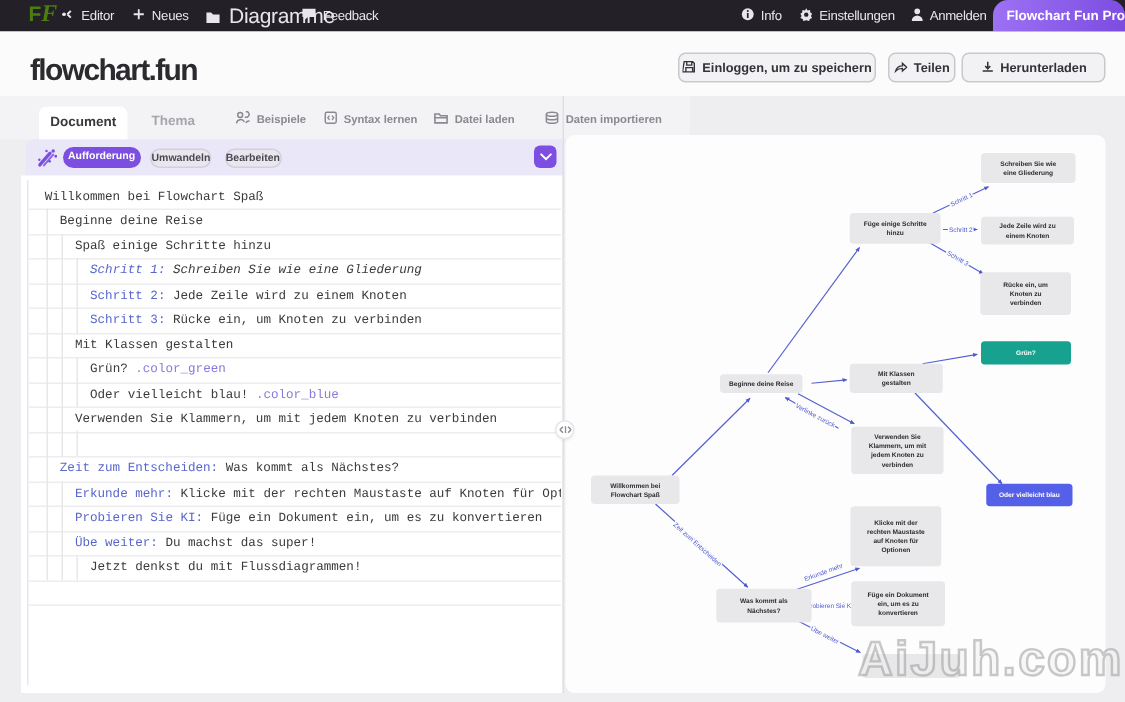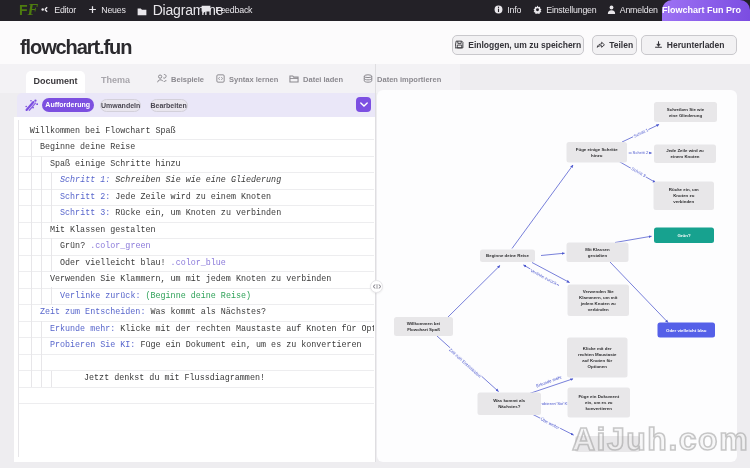--- a/index.html
+++ b/index.html
@@ -2,21 +2,21 @@
 <html><head>
 <meta charset="utf-8">
 <style>
   * { margin:0; padding:0; box-sizing:border-box; }
   html,body { width:750px; height:468px; overflow:hidden; }
   body { font-family:"Liberation Sans", sans-serif; background:#eeedf0; position:relative; }
   
   .nav { position:absolute; left:0; top:0; width:750px; height:21px; background:#232127; color:#eceaee; }
   .logo { position:absolute; left:19px; top:1px; font-size:14px; font-weight:bold; color:#4d7c0f; }
   .logo .f2 { font-family:"Liberation Serif", serif; font-style:italic; font-weight:600; font-size:16px; letter-spacing:0; }
-  .pro { position:absolute; right:0; top:0; width:88px; height:37px; background:linear-gradient(100deg,#9d72f4,#7a4be0); color:#fff; font-size:9px; font-weight:bold; text-align:left; line-height:21px;border-radius:10px; }
+  .pro { position:absolute; right:0; top:0; width:88px; height:37px; background:linear-gradient(100deg,#9d72f4,#7a4be0); color:#fff; font-size:9px; font-weight:bold; text-align:right; line-height:21px;border-radius:10px; }
   .icn { display:inline-block; vertical-align:-1px; margin-right:2px; }
   
   .hdr { position:absolute; left:0; top:21px; width:750px; height:43px; background:#fcfbfc; }
   .title { position:absolute; left:20px; top:36px; font-size:20px; font-weight:bold; color:#2b2a2e; letter-spacing:-1.1px; }
   .hbtn { position:absolute; top:35px; height:20px; background:#f2f1f3; border:1px solid #c9c8cc; border-radius:5px; font-size:8.5px; font-weight:bold; color:#333238; line-height:18px; text-align:center; white-space:nowrap; }
   
   .tabstrip { position:absolute; left:0; top:64px; width:460px; height:29px; background:#f3f2f5; }
   .tab-doc { position:absolute; left:26px; top:71px; width:59px; height:22px; background:#fff; border-radius:5px 5px 0 0; text-align:center; font-size:9px; font-weight:bold; color:#3a383c; line-height:20px; }
   .tab-grey { position:absolute; top:71px; font-size:9px; font-weight:bold; color:#a8a6ac; line-height:18px; }
   .mtab { position:absolute; top:71px; font-size:7.5px; font-weight:bold; color:#8b898f; line-height:17px; white-space:nowrap; }
@@ -166,25 +166,25 @@
     <div class="eline" style="left:29.80px; top:122.60px;">Willkommen bei Flowchart Spaß</div>
     <div class="eline" style="left:39.88px; top:139.10px;">Beginne deine Reise</div>
     <div class="eline" style="left:49.96px; top:155.60px;">Spaß einige Schritte hinzu</div>
     <div class="eline" style="left:60.04px; top:172.10px;font-style:italic;"><span class="tk-b">Schritt 1:</span> Schreiben Sie wie eine Gliederung</div>
     <div class="eline" style="left:60.04px; top:188.60px;"><span class="tk-b">Schritt 2:</span> Jede Zeile wird zu einem Knoten</div>
     <div class="eline" style="left:60.04px; top:205.10px;"><span class="tk-b">Schritt 3:</span> Rücke ein, um Knoten zu verbinden</div>
     <div class="eline" style="left:49.96px; top:221.60px;">Mit Klassen gestalten</div>
     <div class="eline" style="left:60.04px; top:238.10px;">Grün? <span class="tk-p">.color_green</span></div>
     <div class="eline" style="left:60.04px; top:254.60px;">Oder vielleicht blau! <span class="tk-p">.color_blue</span></div>
     <div class="eline" style="left:49.96px; top:271.10px;">Verwenden Sie Klammern, um mit jedem Knoten zu verbinden</div>
-    <div class="eline" style="left:60.04px; top:287.60px;"><span class="tk-b">Verlinke zurück:</span> <span class="tk-g">(Beginne deine Reise)</span></div>
     <div class="eline" style="left:39.88px; top:304.10px;"><span class="tk-b">Zeit zum Entscheiden:</span> Was kommt als Nächstes?</div>
     <div class="eline" style="left:49.96px; top:320.60px;"><span class="tk-b">Erkunde mehr:</span> Klicke mit der rechten Maustaste auf Knoten für Optionen</div>
     <div class="eline" style="left:49.96px; top:337.10px;"><span class="tk-b">Probieren Sie KI:</span> Füge ein Dokument ein, um es zu konvertieren</div>
-    <div class="eline" style="left:60.04px; top:370.10px;margin-left:24px;">Jetzt denkst du mit Flussdiagrammen!</div>
+    <div class="eline" style="left:49.96px; top:353.60px;"><span class="tk-b">Übe weiter:</span> Du machst das super!</div>
+    <div class="eline" style="left:60.04px; top:370.10px;">Jetzt denkst du mit Flussdiagrammen!</div>
     <div class="hline" style="top:139.10px;"></div>
     <div class="hline" style="top:155.60px;"></div>
     <div class="hline" style="top:172.10px;"></div>
     <div class="hline" style="top:188.60px;"></div>
     <div class="hline" style="top:205.10px;"></div>
     <div class="hline" style="top:221.60px;"></div>
     <div class="hline" style="top:238.10px;"></div>
     <div class="hline" style="top:254.60px;"></div>
     <div class="hline" style="top:271.10px;"></div>
     <div class="hline" style="top:287.60px;"></div>

